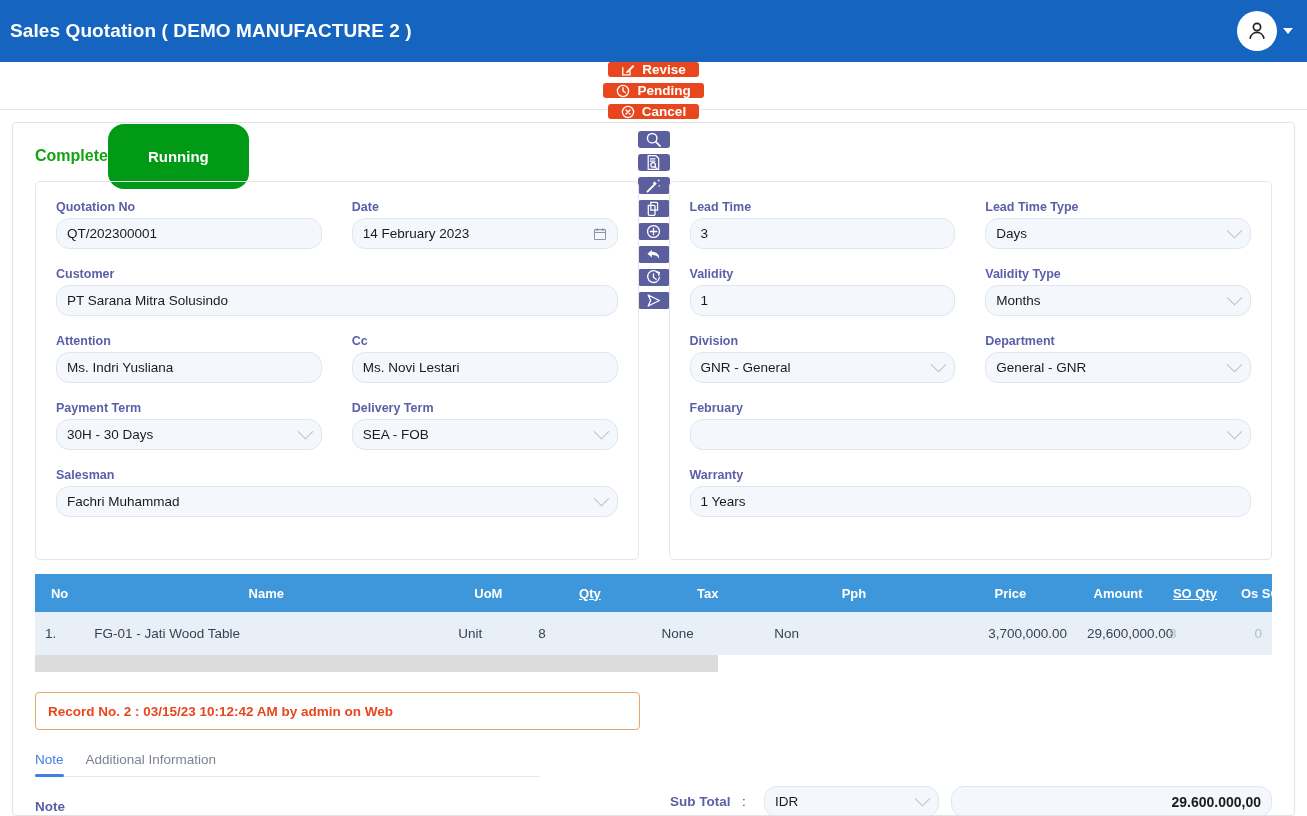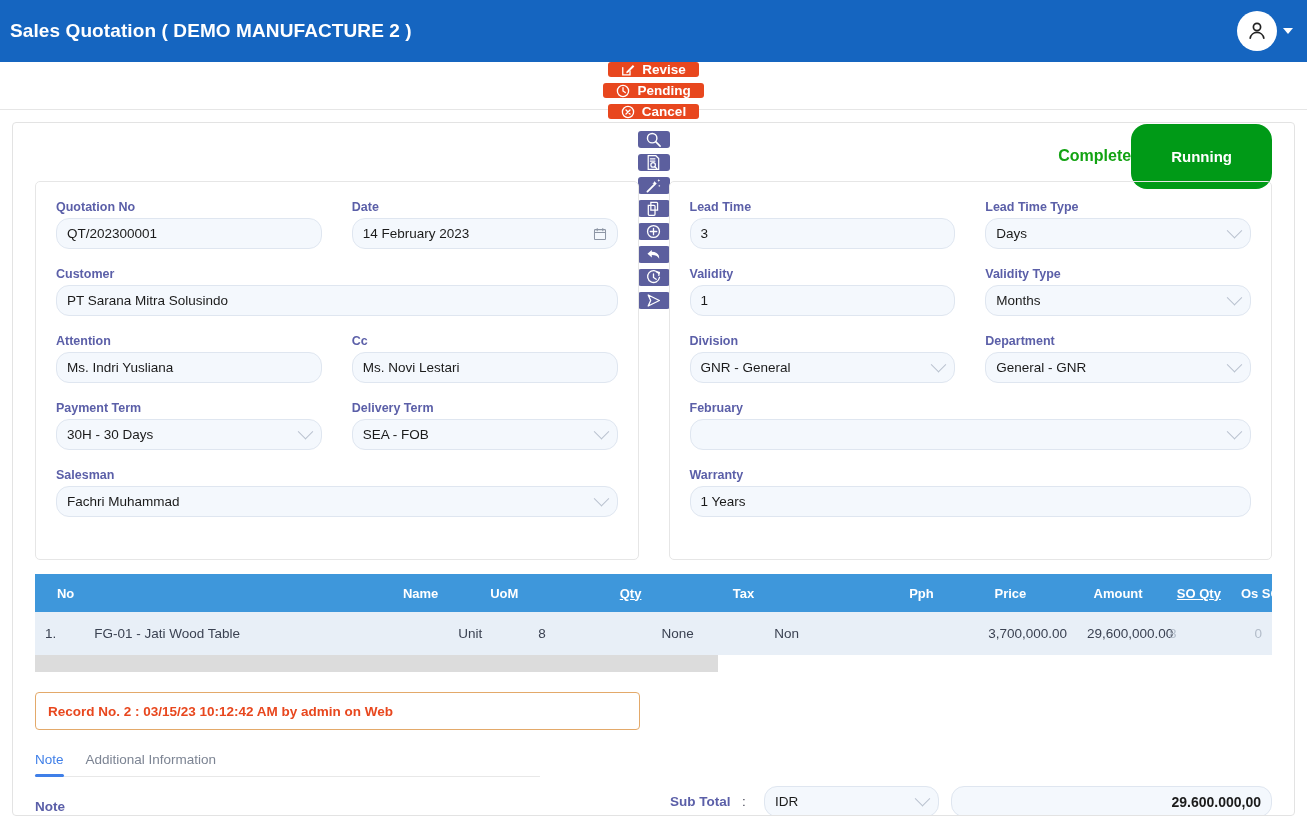--- a/index.html
+++ b/index.html
@@ -104,21 +104,21 @@
     border-radius: 4px;
     background: #ffffff;
     padding: 16px 22px 0 22px;
     height: 100%;
     overflow: hidden;
   }
 
   .status-row {
     display: flex;
     align-items: center;
-    justify-content: flex-end;
+    justify-content: flex-start;
     height: 34px;
   }
   .status-complete {
     color: #13A313;
     font-size: 16px;
     font-weight: bold;
   }
   .badge-running {
     background: #009A17;
     color: #ffffff;
@@ -190,21 +190,21 @@
     border-collapse: collapse;
     table-layout: fixed;
   }
   table.items thead th {
     background: #3E97DB;
     color: #ffffff;
     font-size: 13px;
     font-weight: bold;
     height: 38px;
     padding: 0 10px;
-    text-align: right;
+    text-align: center;
     white-space: nowrap;
   }
   table.items thead th.r { text-align: center; }
   table.items tbody td {
     background: #E8EFF7;
     height: 43px;
     padding: 0 10px;
     font-size: 13.5px;
     color: #3b4252;
     white-space: nowrap;

